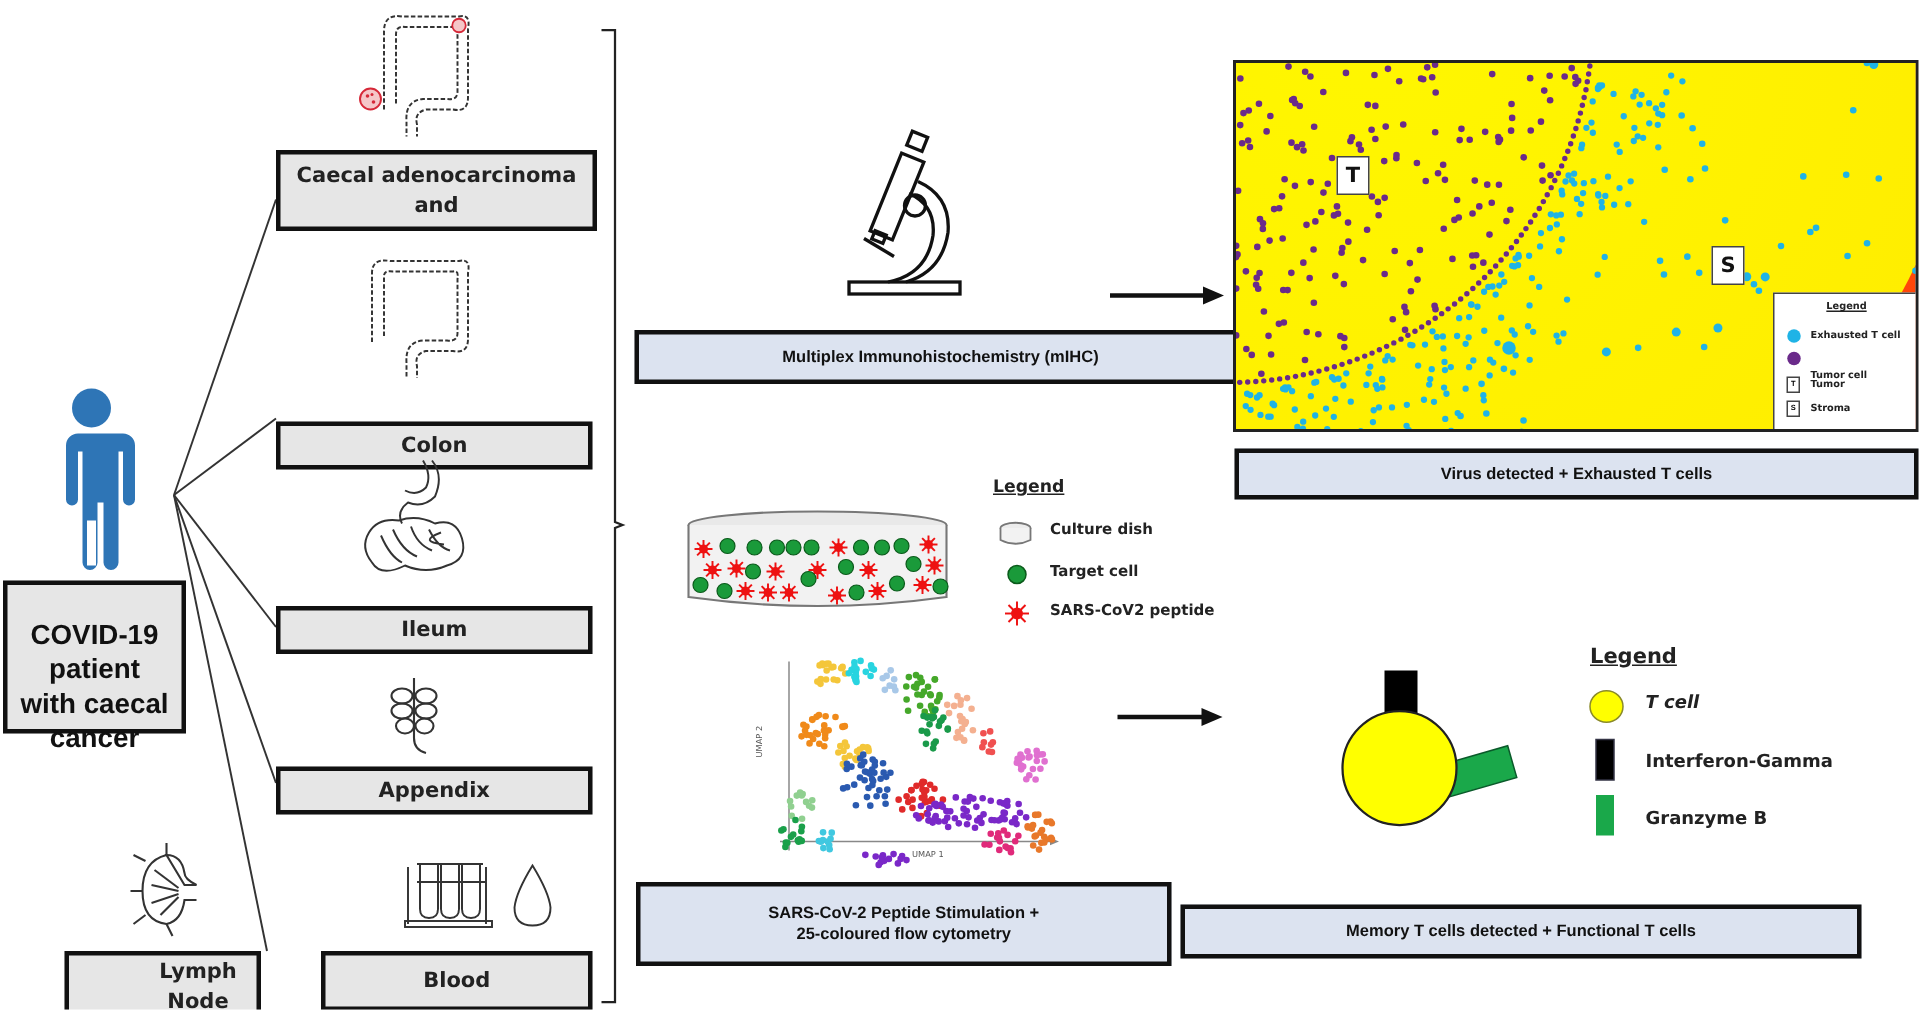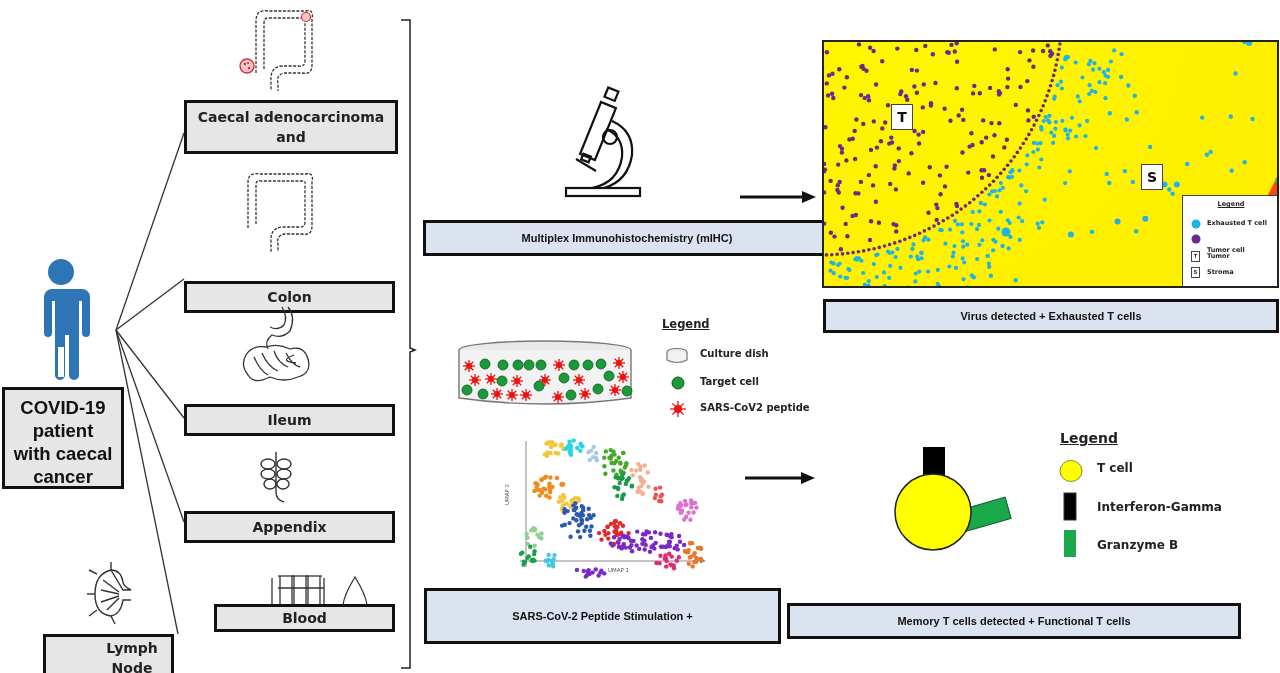--- a/index.html
+++ b/index.html
@@ -1,20 +1,20 @@
 <!DOCTYPE html>
 <html><head>
 <meta charset="utf-8">
 <style>
   html,body{margin:0;padding:0;background:#fff;}
   body{width:1280px;height:673px;position:relative;overflow:hidden;font-family:"Liberation Sans",sans-serif;}
   .abs{position:absolute;}
   .gbox{position:absolute;background:#e6e6e6;border:3px solid #111;box-sizing:border-box;display:flex;align-items:center;justify-content:center;text-align:center;font-family:"DejaVu Sans",sans-serif;font-weight:bold;color:#222;font-size:14px;line-height:1.45;}
   .bbox{position:absolute;background:#dce3f0;border:3px solid #111;box-sizing:border-box;display:flex;align-items:center;justify-content:center;text-align:center;font-family:"Liberation Sans",sans-serif;font-weight:bold;color:#111;font-size:11px;line-height:1.3;}
-  .patient{position:absolute;left:2px;top:387px;width:122px;height:102px;background:#e6e6e6;border:3px solid #111;box-sizing:border-box;font-family:"Liberation Sans",sans-serif;font-weight:bold;font-size:18.5px;line-height:23px;text-align:center;color:#111;padding-top:6px;}
+  .patient{position:absolute;left:2px;top:387px;width:122px;height:102px;background:#e6e6e6;border:3px solid #111;box-sizing:border-box;font-family:"Liberation Sans",sans-serif;font-weight:bold;font-size:18.5px;line-height:23px;text-align:center;color:#111;padding-top:21px;}
   svg{position:absolute;overflow:visible;}
   .legtitle{font-family:"DejaVu Sans",sans-serif;font-weight:bold;text-decoration:underline;color:#222;}
   .legitem{font-family:"DejaVu Sans",sans-serif;font-weight:bold;color:#222;}
   #panel{position:absolute;left:822px;top:40px;width:457px;height:248px;border:2px solid #222;box-sizing:border-box;overflow:hidden;
     background:linear-gradient(135deg,#ffa11a 0%,#ff7b12 30%,#ff5a0c 60%,#ff3c08 100%);}
   #tumor-zone{position:absolute;left:-300px;top:-420px;width:790px;height:780px;border-radius:50%;
     background:radial-gradient(circle at 50% 50%,#fff700 0%,#ffee00 72%,#ffc21a 85%,#ffa11a 90%,rgba(255,150,30,0) 100%);}
   .lbl-letter{position:absolute;background:#fff;border:1.5px solid #444;font-family:"DejaVu Sans",sans-serif;font-weight:bold;font-size:14px;width:20px;height:24px;display:flex;align-items:center;justify-content:center;color:#111;}
   .virus-legend{position:absolute;left:226px;top:197px;width:133px;height:52px;background:#fff;border:1.5px solid #444;box-sizing:border-box;}
   .cell-legend{position:absolute;left:358px;top:153px;width:98px;height:96px;background:#fff;border:1.5px solid #444;box-sizing:border-box;}
@@ -127,21 +127,21 @@
     <path d="M24 6 V36 Q24 42 30 42 Q36 42 36 36 V6"></path>
       <line x1="22" y1="6" x2="38" y2="6"></line>
     <path d="M38 6 V36 Q38 42 44 42 Q50 42 50 36 V6"></path>
       <line x1="36" y1="6" x2="52" y2="6"></line>
     <line x1="8" y1="18" x2="54" y2="18"></line>
   </g>
 </svg>
 <svg style="left:340px;top:575px;" width="30" height="45" viewBox="0 0 30 45">
   <path d="M15 2 Q26 20 27 30 Q27 42 15 42 Q3 42 3 30 Q4 20 15 2Z" fill="none" stroke="#333" stroke-width="1.3"></path>
 </svg>
-<div class="gbox" style="left:214px;top:604px;width:181px;height:28px;">
+<div class="gbox" style="left:214px;top:634px;width:181px;height:40px;">
   <span>Blood</span>
 </div>
 
 <svg style="left:398px;top:18px;" width="20" height="655" viewBox="0 0 20 655">
   <path d="M3 2 H12 V330 L17 332 L12 334 V650 H3" fill="none" stroke="#222" stroke-width="1.5"></path>
 </svg>
 
 <svg style="left:562px;top:85px;" width="85" height="115" viewBox="0 0 85 115">
   <g fill="none" stroke="#111" stroke-width="2.2">
     <rect x="4" y="103" width="74" height="8"></rect>
@@ -787,20 +787,21 @@
       <circle cx="37.3" cy="126.2" r="2.2" fill="#40c8e0"></circle>
       <circle cx="43.7" cy="124.2" r="2.2" fill="#40c8e0"></circle>
     </g>
 </svg>
 <div class="abs" style="left:608px;top:567px;font-size:5.5px;color:#555;font-family:'DejaVu Sans',sans-serif;">UMAP 1</div>
 <div class="abs" style="left:504px;top:505px;font-size:5.5px;color:#555;font-family:'DejaVu Sans',sans-serif;transform:rotate(-90deg);transform-origin:left top;">UMAP 2</div>
 
 <div class="bbox" style="left:424px;top:588px;width:357px;height:56px;">
   <div>
     <div>SARS-CoV-2 Peptide Stimulation +</div>
+    <div>25-coloured flow cytometry</div>
   </div>
 </div>
 
 <div id="panel">
   <div id="tumor-zone"></div>
   <svg style="left:0;top:0;" width="457" height="248" id="cells-svg">
       <circle cx="39.5" cy="26.8" r="2.2" fill="#6a2a8a"></circle>
       <circle cx="111.5" cy="41.0" r="2.2" fill="#6a2a8a"></circle>
       <circle cx="167.5" cy="81.1" r="2.2" fill="#6a2a8a"></circle>
       <circle cx="92.3" cy="8.0" r="2.2" fill="#6a2a8a"></circle>
@@ -1314,21 +1315,21 @@
 <svg style="left:890px;top:440px;" width="140" height="115" viewBox="0 0 140 115">
   <rect x="33" y="7" width="22" height="55" fill="#000"></rect>
   <rect x="72" y="70" width="48" height="22" fill="#1aa84a" stroke="#0a5a2a" stroke-width="1" transform="rotate(-16 72 81)"></rect>
   <circle cx="43" cy="72" r="38" fill="#ffff00" stroke="#222" stroke-width="1.5"></circle>
 </svg>
 
 <div class="abs legtitle" style="left:1060px;top:430px;font-size:14px;">Legend</div>
 <svg style="left:1058px;top:459px;" width="26" height="24">
     <ellipse cx="13" cy="12" rx="11" ry="10.5" fill="#ffff00" stroke="#8a8a2a" stroke-width="1"></ellipse>
   </svg>
-<div class="abs legitem" style="left:1097px;top:461px;font-size:12px;">T cell</div>
+<div class="abs legitem" style="left:1097px;top:461px;font-size:12px;font-style:italic;">T cell</div>
 <svg style="left:1064px;top:493px;" width="14" height="28">
     <rect x="0" y="0" width="12" height="27" fill="#000" stroke="#334" stroke-width="1"></rect>
   </svg>
 <div class="abs legitem" style="left:1097px;top:500px;font-size:12px;">Interferon-Gamma</div>
 <svg style="left:1064px;top:530px;" width="14" height="28">
     <rect x="0" y="0" width="12" height="27" fill="#1aa84a"></rect>
   </svg>
 <div class="abs legitem" style="left:1097px;top:538px;font-size:12px;">Granzyme B</div>
 
 <div class="bbox" style="left:787px;top:603px;width:454px;height:36px;text-align:right;">

